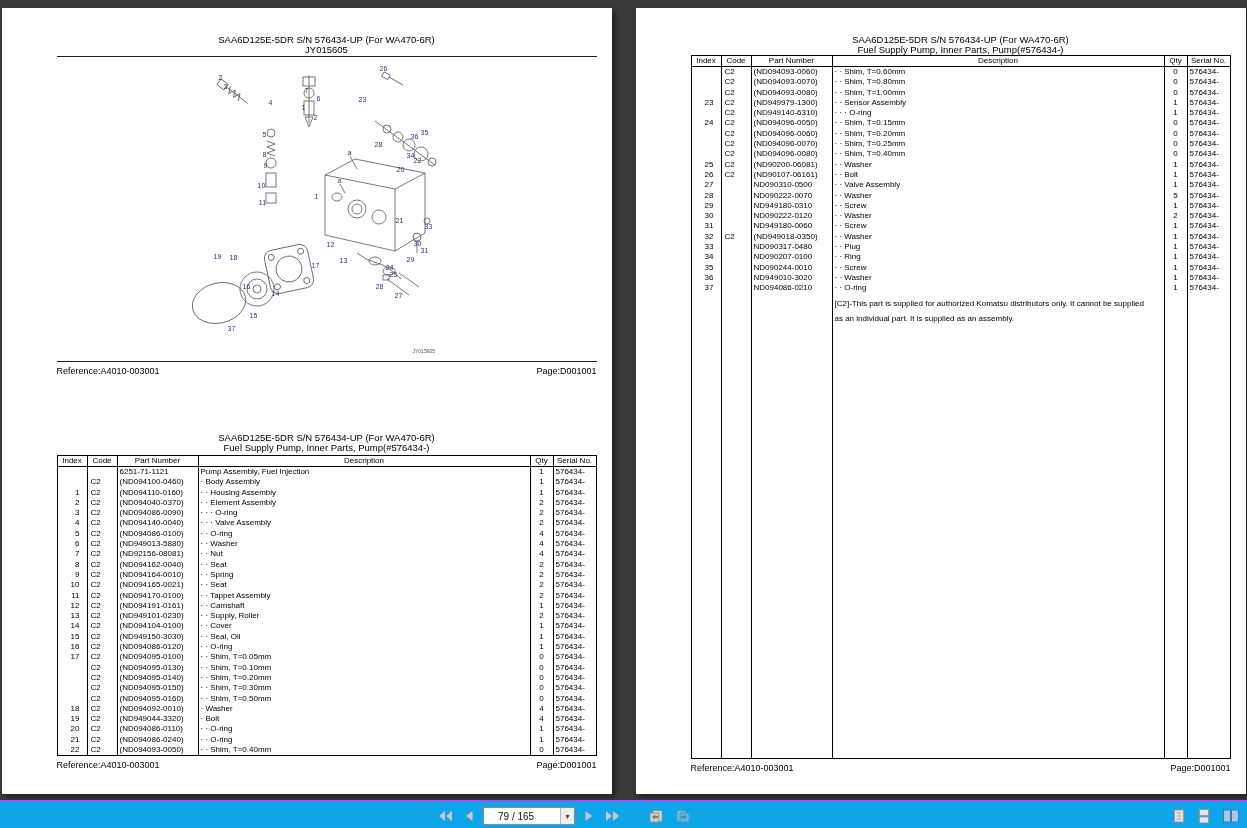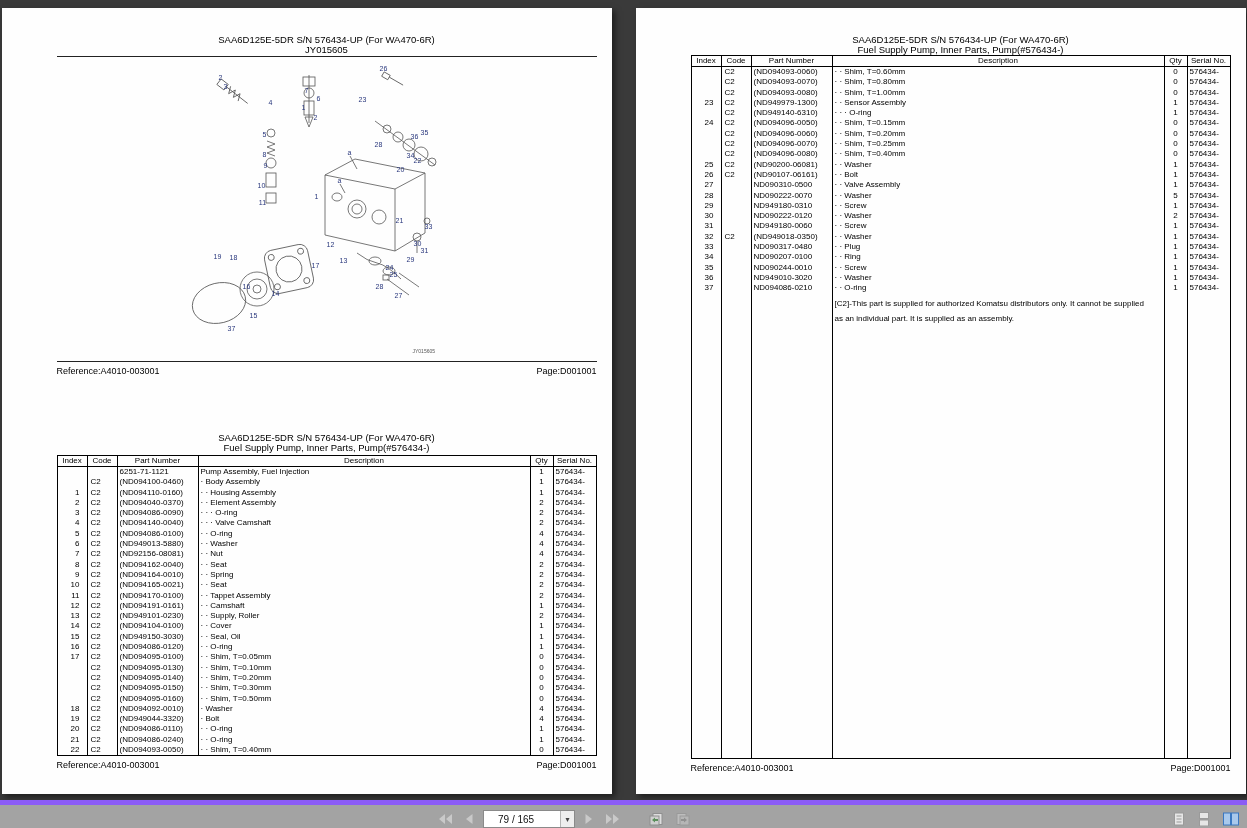--- a/index.html
+++ b/index.html
@@ -59,21 +59,21 @@
   .c-code{ padding-left:3px; }
   .c-part{ padding-left:2px; }
   .c-desc{ padding-left:2px; }
   .c-qty{ text-align:center; padding:0; }
   .c-serial{ padding-left:2px; }
   .note-cell{ white-space:normal; line-height:15px; font-size:8px; padding:2px 10px 3px 2px; }
 
   
   .toolbar{
     position:absolute; left:0; bottom:0; width:100%; height:28px;
-    background:#a3a3a3; border-top:5px solid #8b5cf6;
+    background:#0ea5e9; border-top:2px solid #8b5cf6;
   }
   .tb-center{
     position:absolute; left:436px; top:4px; height:20px;
     display:flex; align-items:center; gap:7px;
   }
   .tb-right{
     position:absolute; right:6px; top:5px; height:18px;
     display:flex; align-items:center; gap:9px;
   }
   .tb-btn{
@@ -275,21 +275,21 @@
               <div class="cell c-code">C2</div>
               <div class="cell c-part">(ND094086-0090)</div>
               <div class="cell c-desc">· · · O-ring</div>
               <div class="cell c-qty">2</div>
               <div class="cell c-serial">576434-</div>
             </div>
             <div class="trow">
               <div class="cell c-index">4</div>
               <div class="cell c-code">C2</div>
               <div class="cell c-part">(ND094140-0040)</div>
-              <div class="cell c-desc">· · · Valve Camshaft</div>
+              <div class="cell c-desc">· · · Valve Assembly</div>
               <div class="cell c-qty">2</div>
               <div class="cell c-serial">576434-</div>
             </div>
             <div class="trow">
               <div class="cell c-index">5</div>
               <div class="cell c-code">C2</div>
               <div class="cell c-part">(ND094086-0100)</div>
               <div class="cell c-desc">· · O-ring</div>
               <div class="cell c-qty">4</div>
               <div class="cell c-serial">576434-</div>

